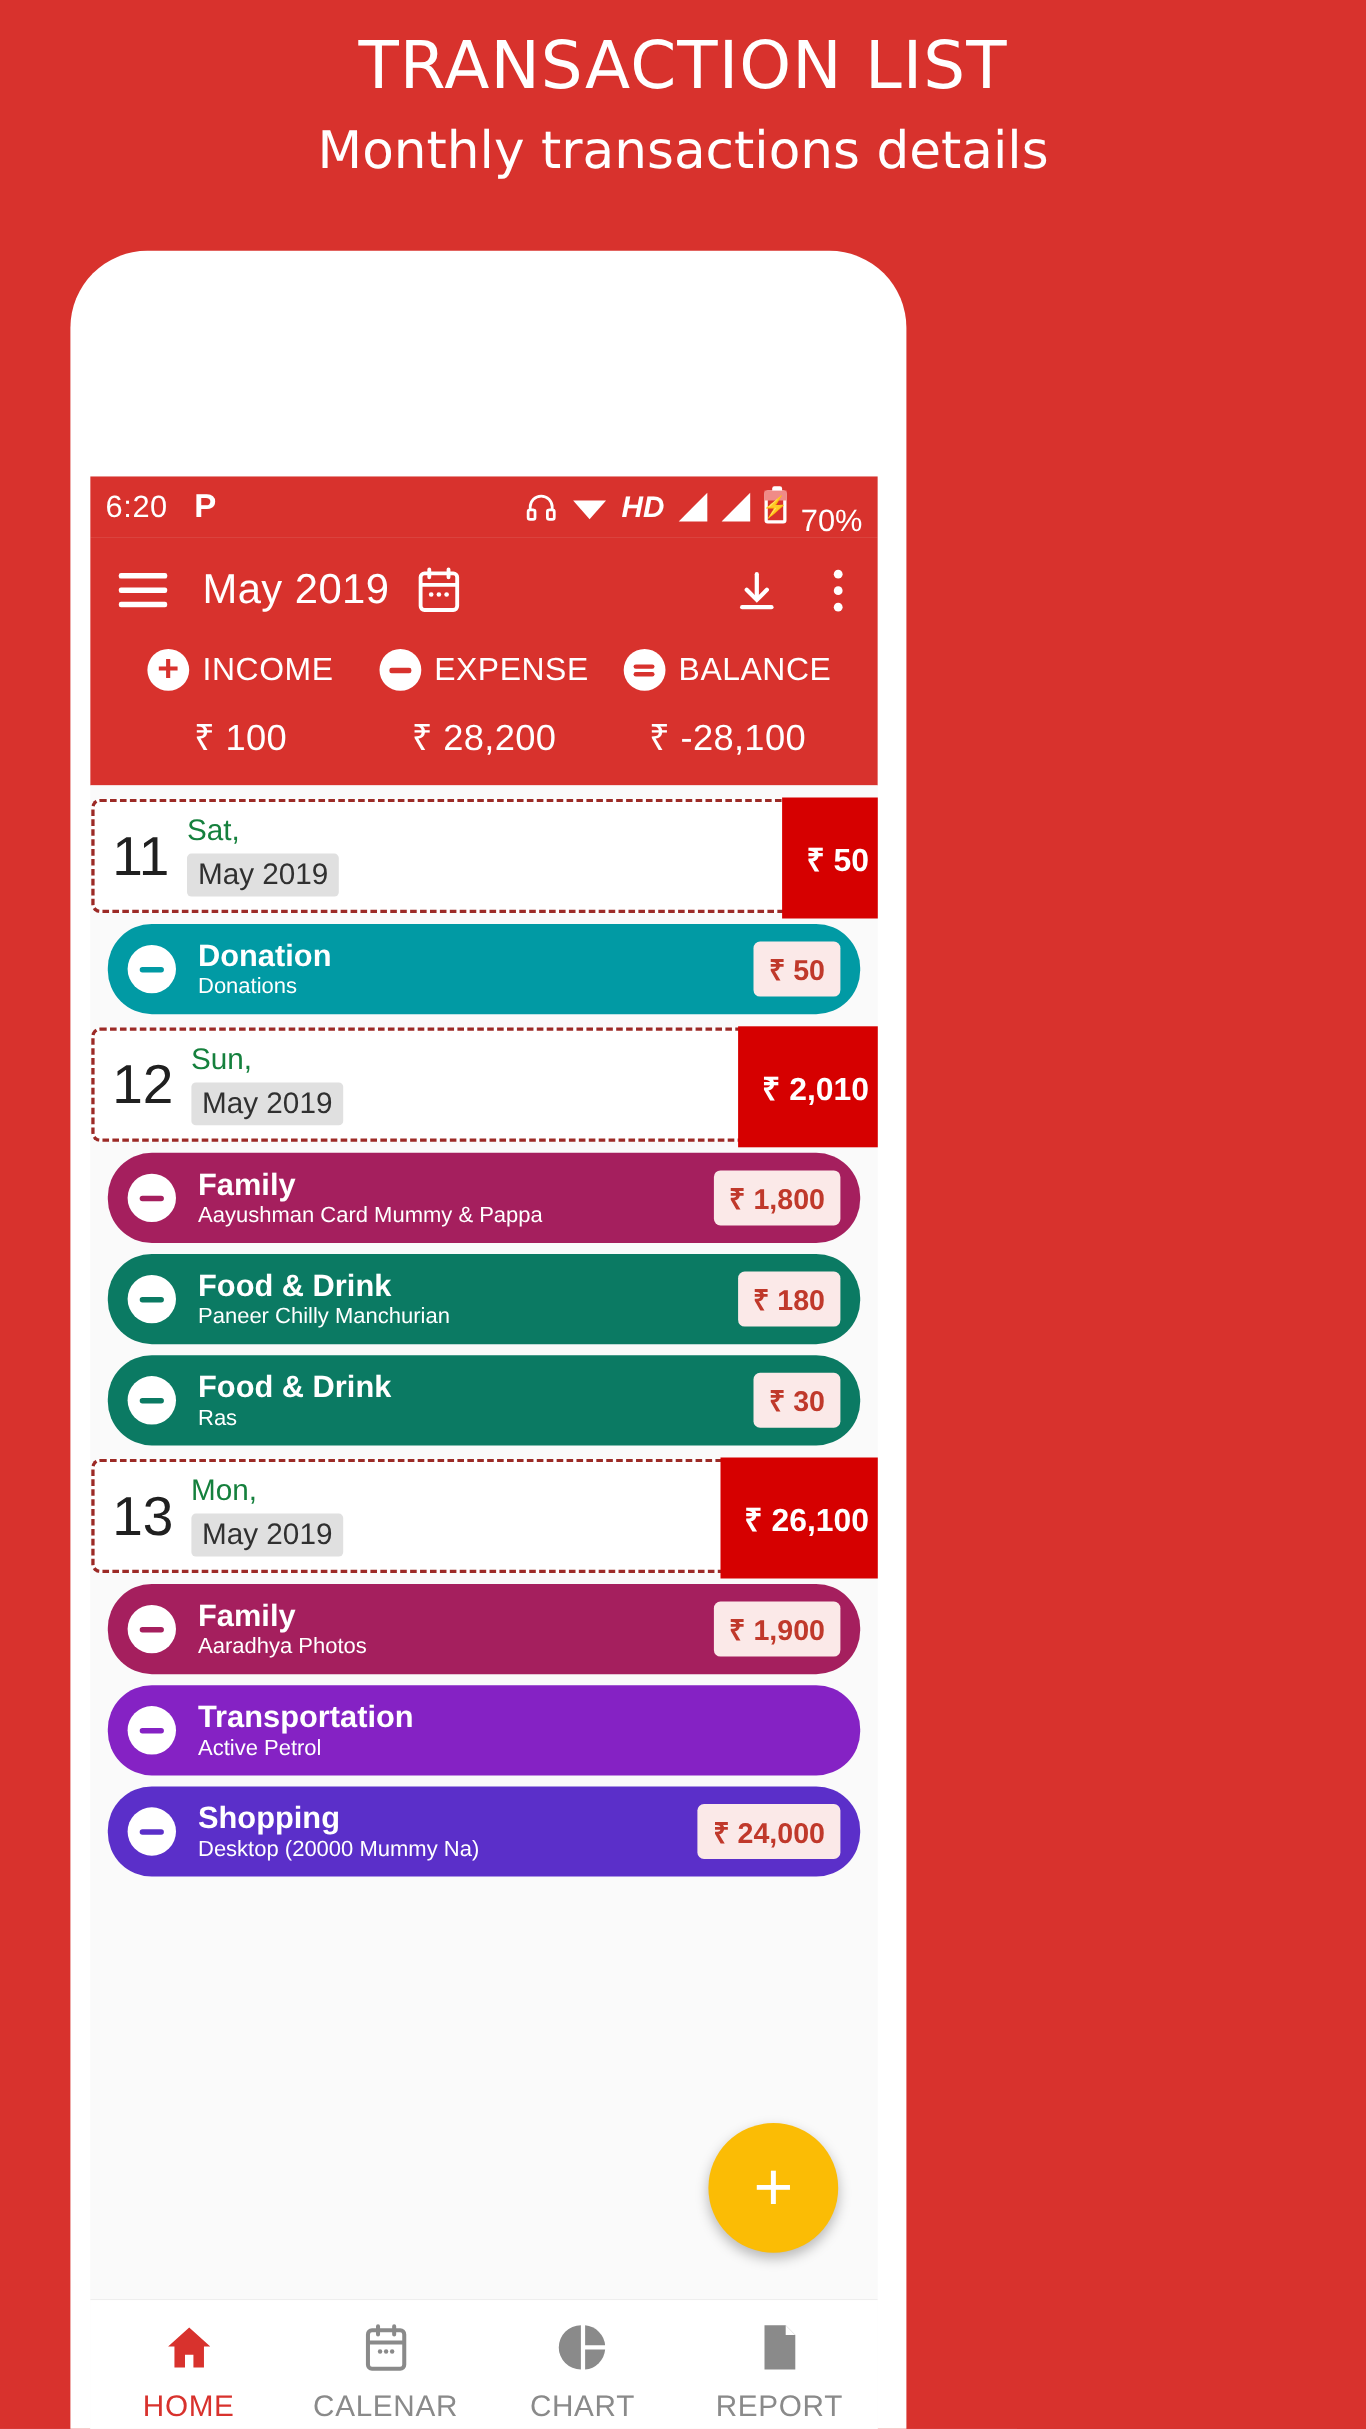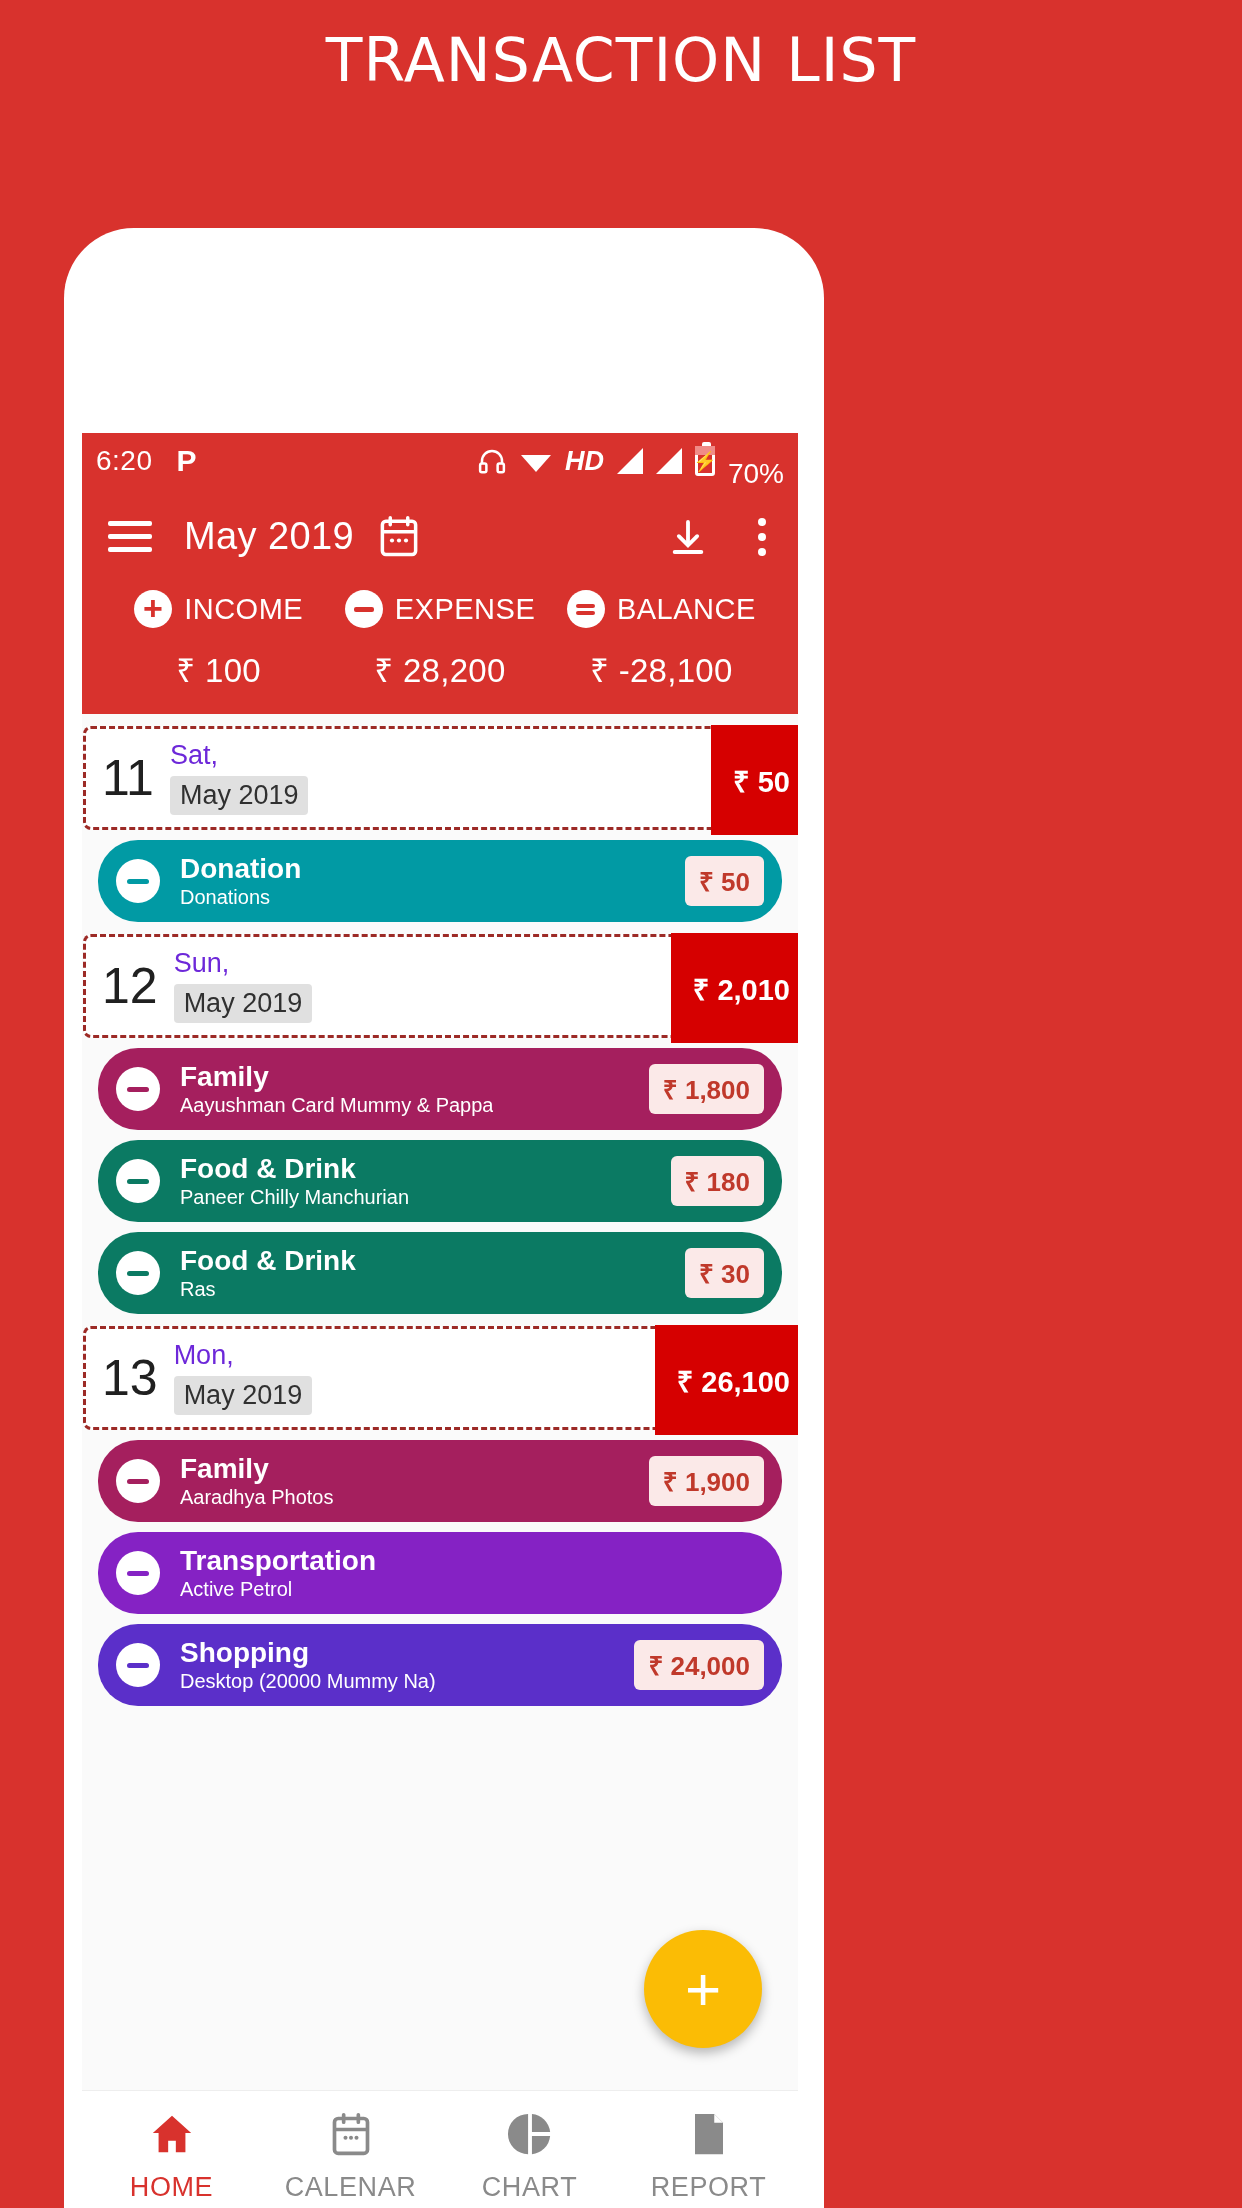--- a/index.html
+++ b/index.html
@@ -74,21 +74,21 @@
 
   
   .list{ background:#fafafa; padding-bottom:4px; }
   .day-group{ padding-top:12px; }
   .day-head{ position:relative; margin:0 1px; background:#fff;
              border:3px dashed #9c2a26; border-radius:8px;
              height:104px; display:flex; align-items:center;
              padding-left:16px; }
   .day-num{ font-size:50px; color:#202020; font-weight:400; line-height:1; }
   .day-dow{ margin-left:16px; }
-  .dow{ font-size:27px; color:#6d28d9; line-height:1.1; }
+  .dow{ font-size:27px; color:#15803d; line-height:1.1; }
   .my-chip{ display:inline-block; background:#e0e0e0; color:#303030;
             font-size:27px; padding:4px 10px; border-radius:4px; margin-top:6px;}
   .day-total{ position:absolute; right:-18px; top:-4px; height:110px;
               background:#d60000; color:#fff; display:flex; align-items:center;
               justify-content:center; padding:0 22px; font-size:29px;
               font-weight:bold; min-width:96px; }
 
   .txn{ margin:10px 16px 0 16px; border-radius:40px; height:82px;
         display:flex; align-items:center; padding:0 18px; color:#fff; }
   .txn .minus{ width:44px;height:44px;border-radius:50%;background:#fff;
@@ -119,20 +119,21 @@
 
   svg{ display:block; }
 </style>
 </head>
 <body>
 
 <div id="root">
 
   <div class="promo">
     <div class="promo-title">TRANSACTION LIST</div>
+    <div class="promo-sub">Monthly transactions details</div>
   </div>
 
   <div class="phone">
     <div class="screen">
 
       <div class="statusbar">
         <span class="sb-time">6:20</span>
         <span class="sb-p">P</span>
         <span class="sb-right">
           <span class="ico">

